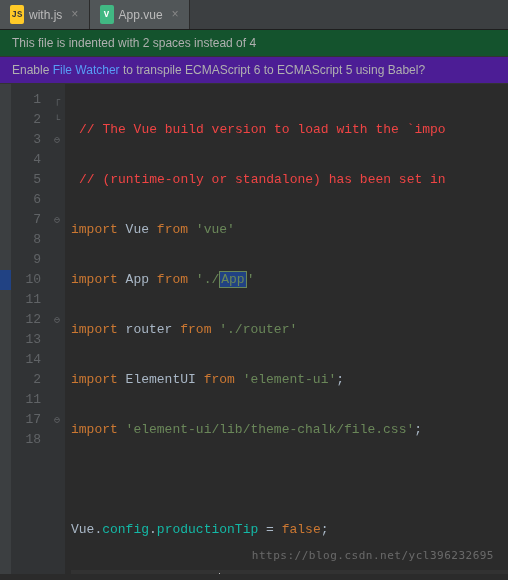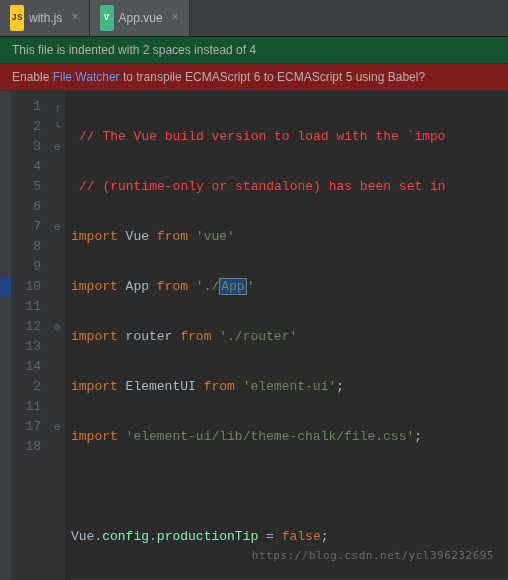--- a/index.html
+++ b/index.html
@@ -25,40 +25,40 @@
   background: #515658;
   border-right: 1px solid #2b2b2b;
   cursor: pointer;
   gap: 5px;
 }
 .tab.active {
   background: #4e5254;
 }
 .tab-icon {
   width: 14px;
-  height: 26px;
+  height: 19px;
   display: inline-flex;
   align-items: center;
   justify-content: center;
   font-size: 9px;
 }
 .js-icon { background: #ffca28; color: #3a3a3a; font-weight: bold; border-radius: 2px; }
 .vue-icon { background: #41b883; color: #fff; font-weight: bold; border-radius: 2px; }
 .tab-label { color: #bbb; font-size: 12px; font-family: -apple-system, sans-serif; }
 .tab-close { color: #888; margin-left: 4px; font-size: 12px; }
 .notification {
   background: #14532d;
   color: #b0b0b0;
   padding: 6px 12px;
   font-size: 12px;
   font-family: -apple-system, sans-serif;
   border-bottom: 1px solid #333;
 }
 .notification2 {
-  background: #7f1d1d;
+  background: #4c1d95;
   color: #b0b0b0;
   padding: 6px 12px;
   font-size: 12px;
   font-family: -apple-system, sans-serif;
   border-bottom: 1px solid #333;
 }
 .link { color: #589df6; }
 .editor {
   display: flex;
   background: #2b2b2b;
@@ -92,21 +92,21 @@
   padding: 6px 0 6px 6px;
   flex: 1;
   white-space: pre;
   overflow: hidden;
 }
 .line { height: 20px; line-height: 20px; }
 .line.highlight { background: #323232; }
 .comment { color: #ef4444; margin-left: 8px; }
 .keyword { color: #cc7832; }
 .string { color: #6a8759; }
-.property { color: #86efac; }
+.property { color: #14b8a6; }
 .boxed { border: 1px solid #6a8759; background: #214283; padding: 0 1px; }
 .caret { background: #bbb; display:inline-block; width:1px; height:14px; vertical-align:middle;}
 .watermark {
   position: absolute;
   bottom: 18px;
   right: 14px;
   color: rgba(220,220,220,0.35);
   font-size: 11px;
   font-family: Consolas, monospace;
   letter-spacing: 0.5px;

